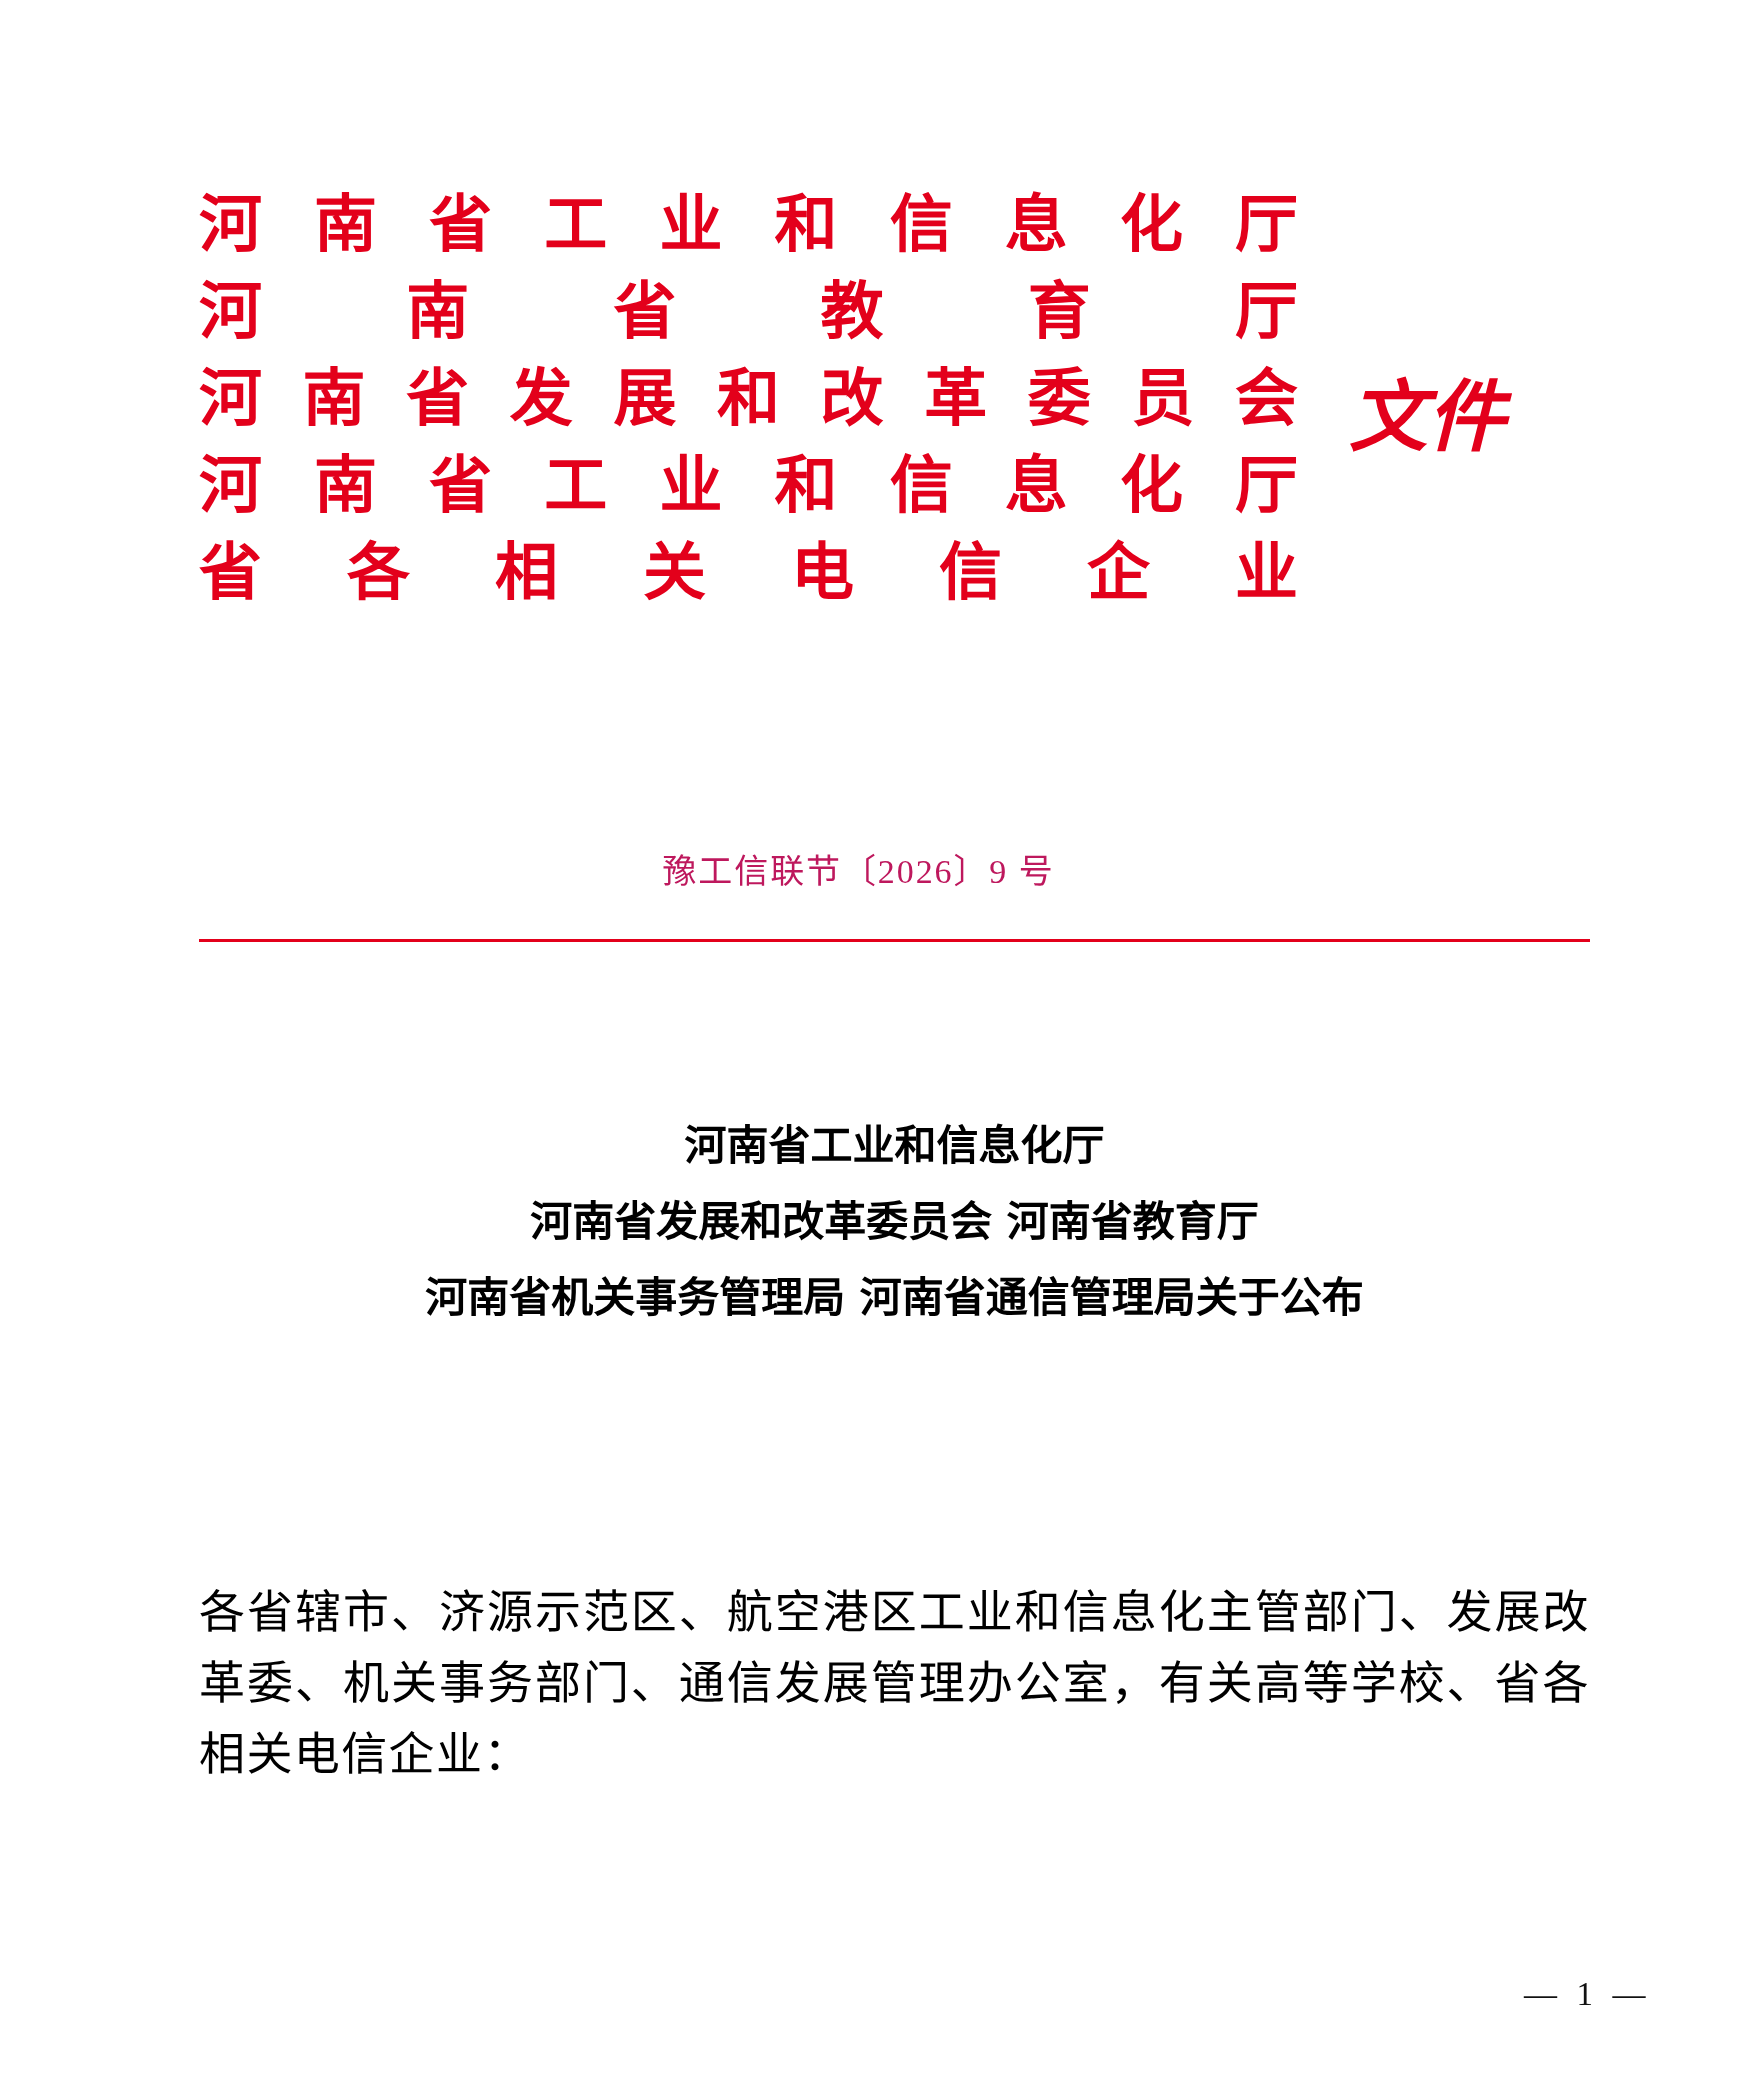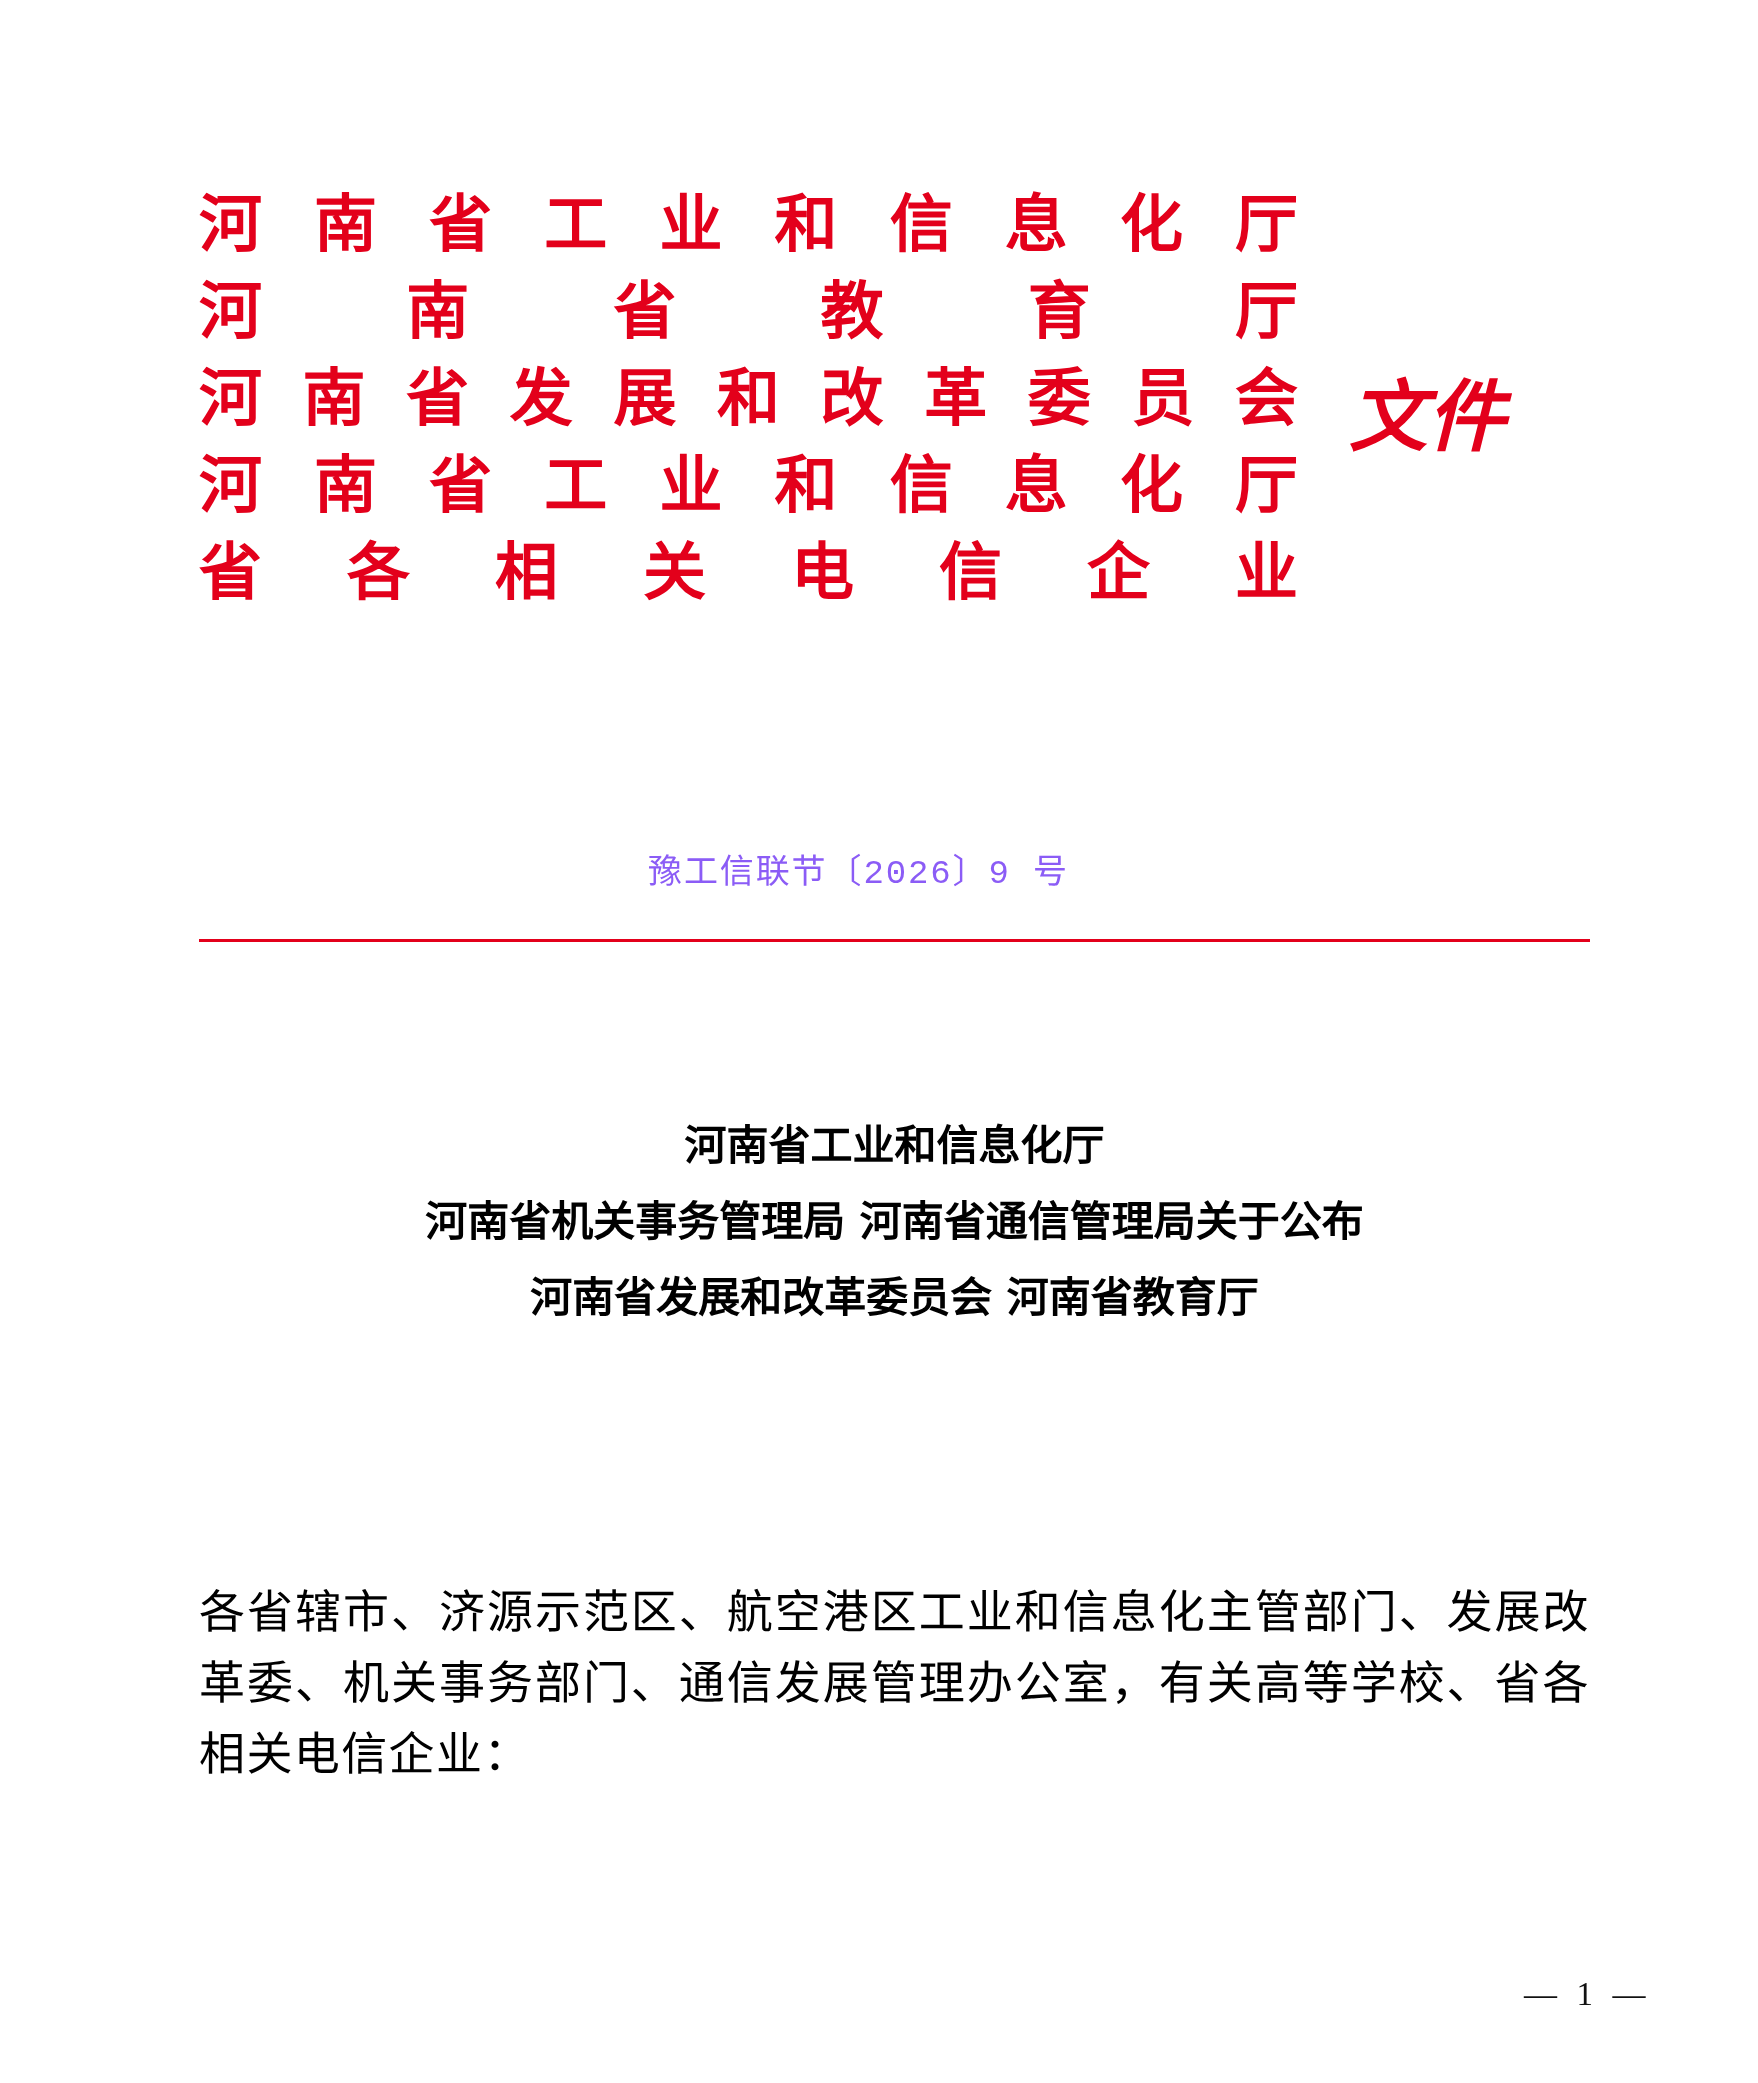--- a/index.html
+++ b/index.html
@@ -75,24 +75,24 @@
     font-style: italic;
   }
 
   
   .doc-number {
     position: absolute;
     top: 844px;
     left: 0;
     width: 1717px;
     text-align: center;
-    font-family: Liberation Mono, monospace;
+    font-family: Liberation Serif, serif;
     font-size: 34px;
     letter-spacing: 1.9px;
-    color: #8b5cf6;
+    color: #be185d;
   }
 
   
   .red-rule {
     position: absolute;
     left: 199px;
     top: 939px;
     width: 1391px;
     height: 2.8px;
     background: #e3001b;
@@ -169,22 +169,22 @@
       <div class="lh-wenjian">文件</div>
     </div>
   </div>
 
   <div class="doc-number">豫工信联节〔2026〕9 号</div>
 
   <div class="red-rule"></div>
 
   <div class="doc-title">
     <div>河南省工业和信息化厅</div>
+    <div>河南省发展和改革委员会 河南省教育厅</div>
     <div>河南省机关事务管理局 河南省通信管理局关于公布</div>
-    <div>河南省发展和改革委员会 河南省教育厅</div>
   </div>
 
   <div class="body-text">
     <p>各省辖市、济源示范区、航空港区工业和信息化主管部门、发展改革委、机关事务部门、通信发展管理办公室，有关高等学校、省各相关电信企业：</p>
   </div>
 
   <div class="page-number">— 1 —</div>
 
 </div>
 

